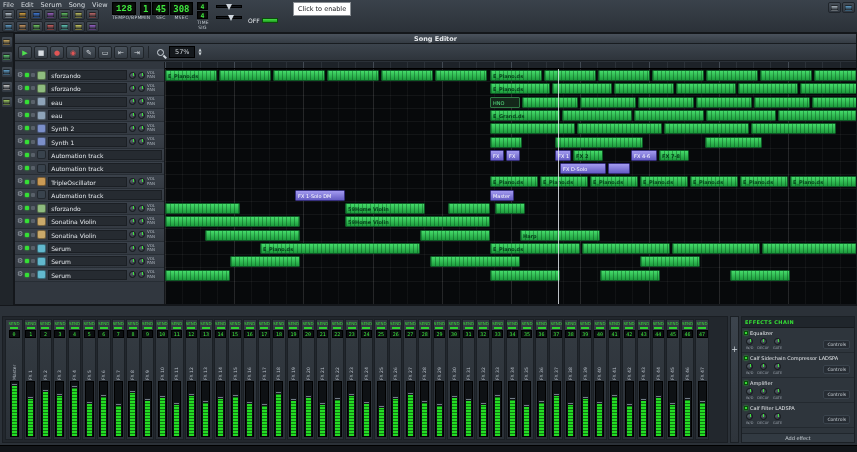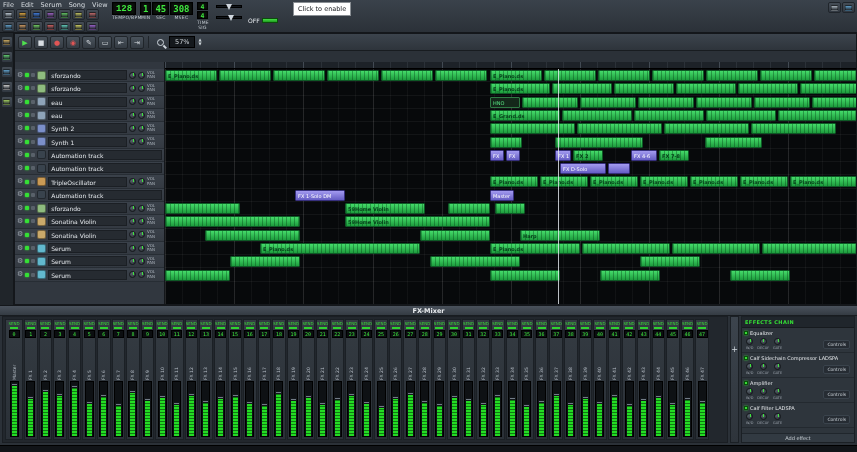--- a/index.html
+++ b/index.html
@@ -247,20 +247,23 @@
       </div>
       <div class="tbtn">
         <div class="chip" style="background: linear-gradient(rgb(201, 201, 201), rgba(0, 0, 0, 0.35));"></div>
       </div>
       <div class="tbtn">
         <div class="chip" style="background: linear-gradient(rgb(158, 201, 95), rgba(0, 0, 0, 0.35));"></div>
       </div>
     </div>
 
   <div id="songeditor">
+    <div class="titlebar">
+      <span>Song Editor</span>
+    </div>
     <div id="setb">
       <span id="setbbtns" style="display:flex;gap:2px">
           <div class="sebtn" style="color: rgb(79, 224, 79);">▶</div>
           <div class="sebtn" style="color: rgb(217, 222, 227);">■</div>
           <div class="sebtn" style="color: rgb(224, 85, 85);">●</div>
           <div class="sebtn" style="color: rgb(224, 85, 85);">◉</div>
           <div class="sebtn" style="color: rgb(217, 222, 227);">✎</div>
           <div class="sebtn" style="color: rgb(217, 222, 227);">▭</div>
           <div class="sebtn" style="color: rgb(217, 222, 227);">⇤</div>
           <div class="sebtn" style="color: rgb(217, 222, 227);">⇥</div>
@@ -539,23 +542,20 @@
               <div class="clip g" style="left: 435px; width: 60px; top: 200.5px;"></div>
               <div class="clip g" style="left: 565px; width: 60px; top: 200.5px;"></div>
             </div>
           <div id="playhead"></div>
         </div>
       </div>
     </div>
   </div>
 
   <div id="mixer">
-    <div class="titlebar">
-      <span>FX-Mixer</span>
-    </div>
     <div id="mixbody">
       <div id="strips">
           <div class="strip master">
             <div class="send">SEND</div>
             <div class="sknob"></div>
             <div class="snum">0</div>
             <div class="sname">Master</div>
             <div class="meter">
               <i style="height: 92%;"></i>
               <div class="chfader" style="bottom: 92%;"></div>

